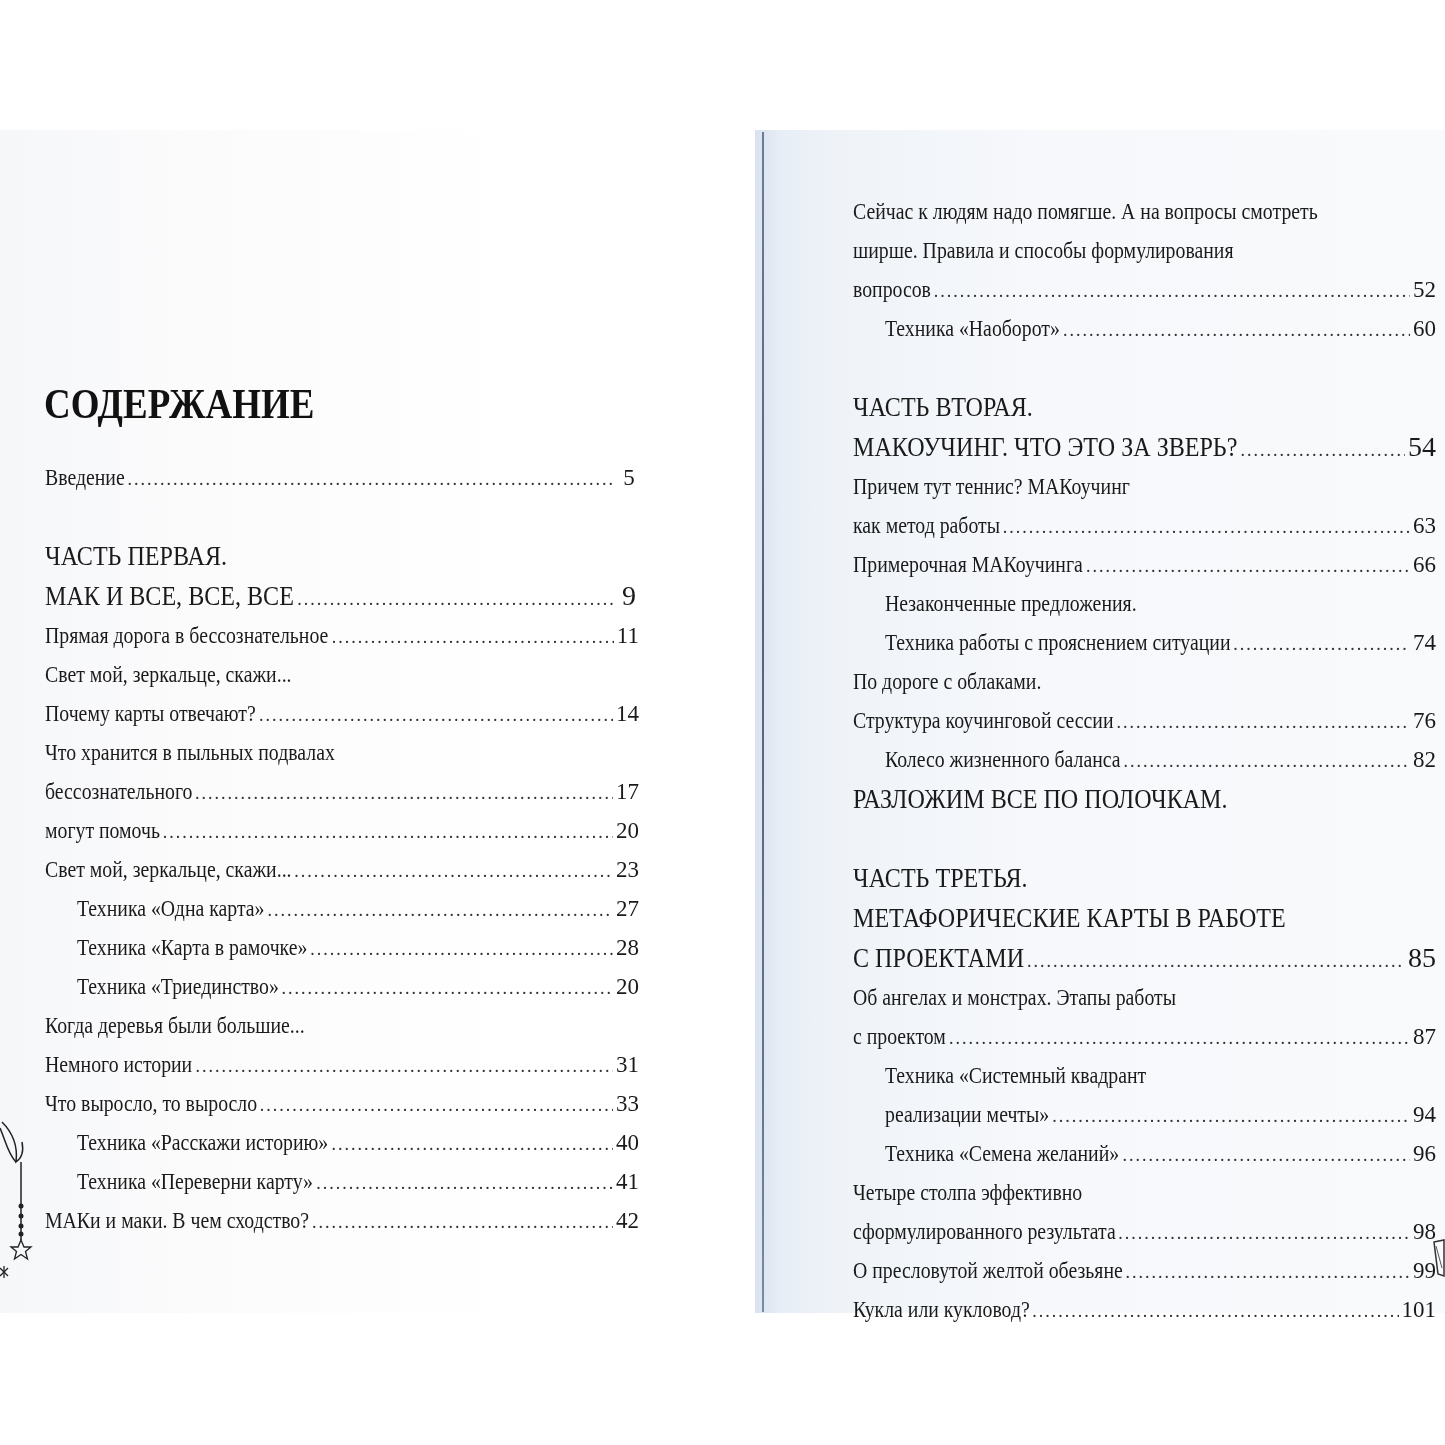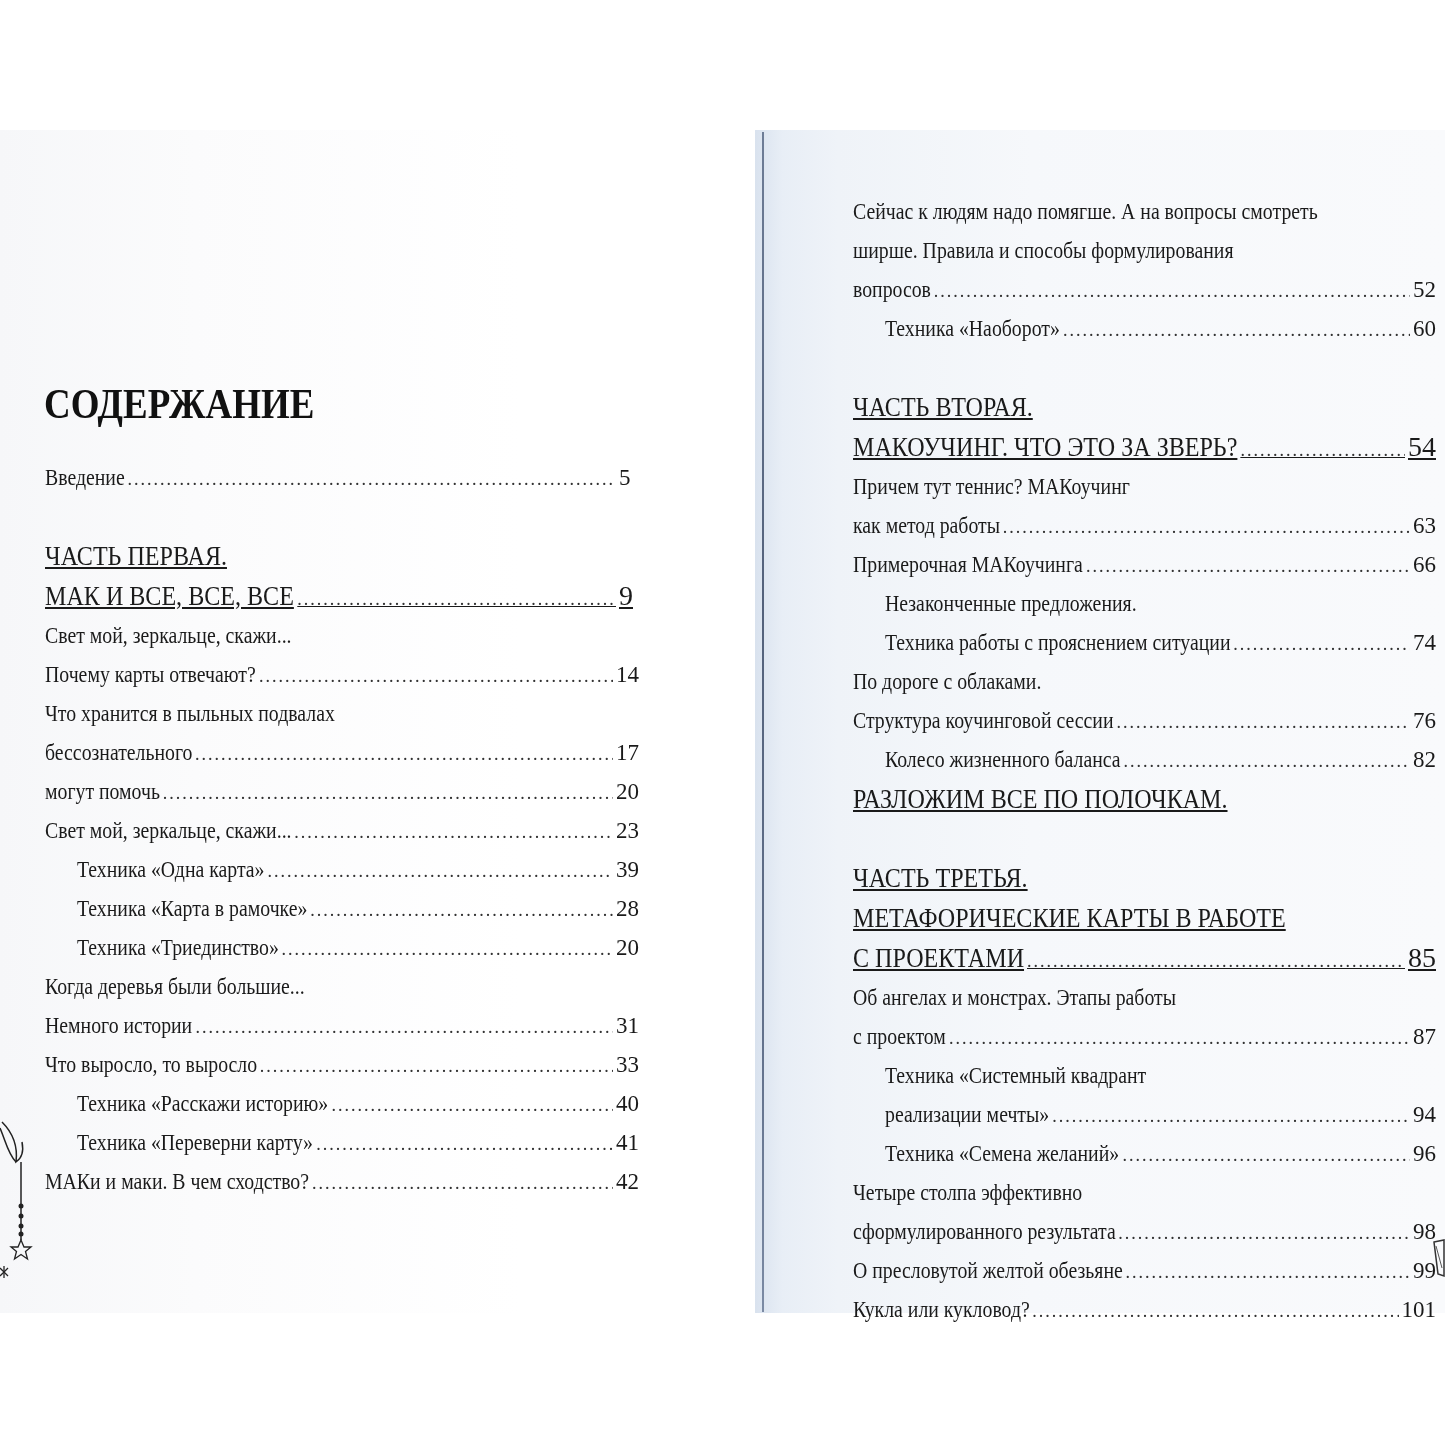--- a/index.html
+++ b/index.html
@@ -35,30 +35,30 @@
   }
   .entries { position: absolute; }
   .left-entries { left: 45px; top: 458px; width: 594px; }
   .right-entries { left: 853px; top: 152px; width: 583px; margin-top: 40px; }
   .row {
     position: relative; display: flex; align-items: baseline;
     font-size: 23px; height: 39px; line-height: 39px; white-space: nowrap;
   }
   .row .txt { transform-origin: left center; }
   .row.indent { padding-left: 32px; }
-  .row.part { font-size: 28px; height: 40px; line-height: 40px; text-decoration: underline; }
+  .row.part { font-size: 28px; height: 40px; line-height: 40px; }
   .row.gap { margin-top: 39px; }
   .row .dots {
     flex: 1; overflow: hidden; margin: 0 3px; letter-spacing: 2px; color: #333;
     font-size: 18px; white-space: nowrap;
   }
   .row .dots::after {
     content: "........................................................................................................................................................................................";
   }
-  .row .num { text-align: left; min-width: 20px; }
+  .row .num { text-align: center; min-width: 20px; }
   .cond { display: inline-block; transform: scaleX(0.86); transform-origin: left center; }
   .decor {
     position: absolute; left: 0; top: 1118px; width: 40px; height: 170px;
   }
   .decor-right {
     position: absolute; left: 1432px; top: 1238px; width: 13px; height: 40px;
   }
 </style>
 </head>
 <body>
@@ -81,20 +81,25 @@
     </div>
     <div class="row part gap">
       <span class="txt cond" style="margin-right: -30.0294px;">ЧАСТЬ ПЕРВАЯ.</span>
     </div>
     <div class="row part">
       <span class="txt cond" style="margin-right: -40.1241px;">МАК И ВСЕ, ВСЕ, ВСЕ</span>
       <span class="dots"></span>
       <span class="num">9</span>
     </div>
     <div class="row">
+      <span class="txt cond" style="margin-right: -45.6569px;">Прямая дорога в бессознательное</span>
+      <span class="dots"></span>
+      <span class="num">11</span>
+    </div>
+    <div class="row">
       <span class="txt cond" style="margin-right: -40.4756px;">Свет мой, зеркальце, скажи...</span>
     </div>
     <div class="row">
       <span class="txt cond" style="margin-right: -34.2059px;">Почему карты отвечают?</span>
       <span class="dots"></span>
       <span class="num">14</span>
     </div>
     <div class="row">
       <span class="txt cond" style="margin-right: -47.18px;">Что хранится в пыльных подвалах</span>
     </div>
@@ -109,21 +114,21 @@
       <span class="num">20</span>
     </div>
     <div class="row">
       <span class="txt cond" style="margin-right: -40.4756px;">Свет мой, зеркальце, скажи...</span>
       <span class="dots"></span>
       <span class="num">23</span>
     </div>
     <div class="row indent">
       <span class="txt cond" style="margin-right: -30.4931px;">Техника «Одна карта»</span>
       <span class="dots"></span>
-      <span class="num">39</span>
+      <span class="num">27</span>
     </div>
     <div class="row indent">
       <span class="txt cond" style="margin-right: -37.6275px;">Техника «Карта в рамочке»</span>
       <span class="dots"></span>
       <span class="num">28</span>
     </div>
     <div class="row indent">
       <span class="txt cond" style="margin-right: -33.1956px;">Техника «Триединство»</span>
       <span class="dots"></span>
       <span class="num">20</span>

